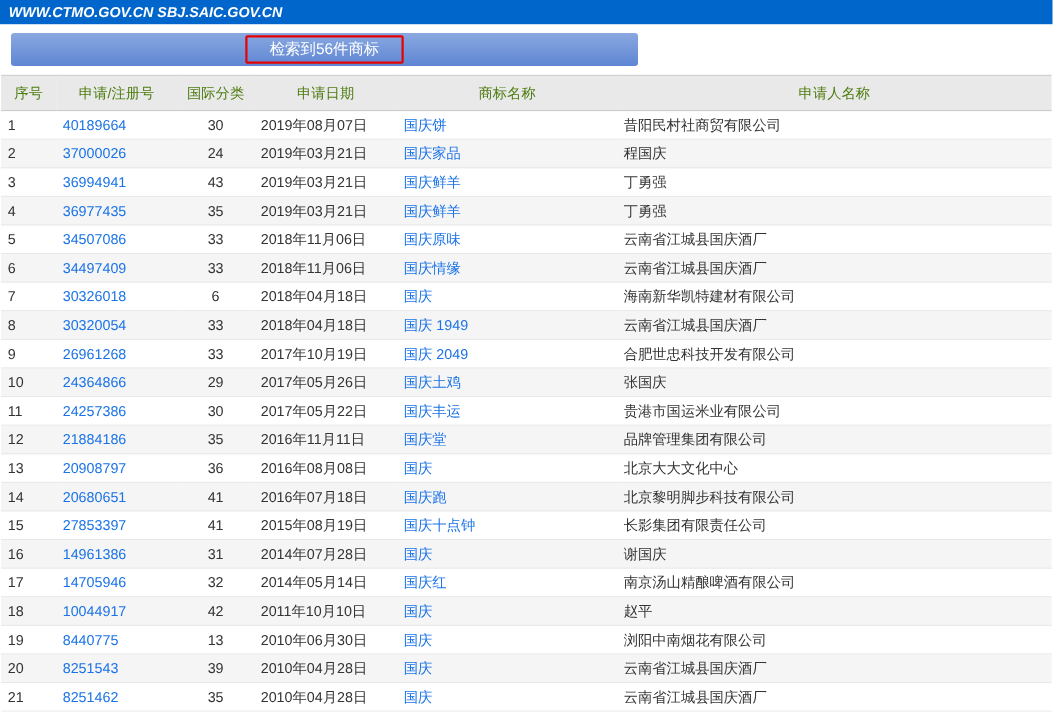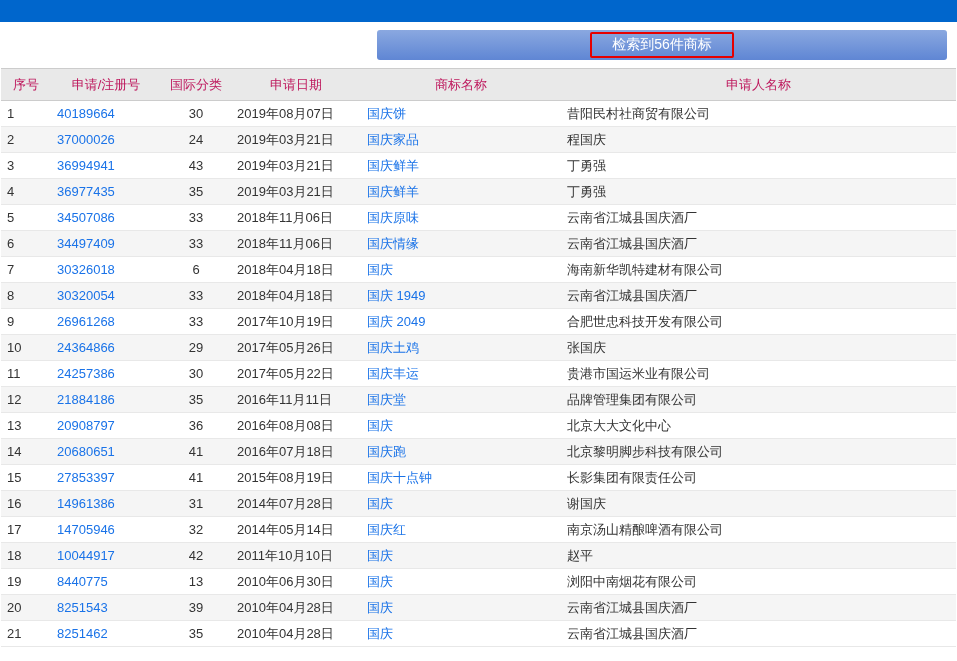--- a/index.html
+++ b/index.html
@@ -19,23 +19,22 @@
     justify-content: space-between;
     font-size: 13px;
     font-style: italic;
     font-weight: bold;
   }
   .top-bar .right { font-style: normal; font-weight: normal; }
   .top-bar .right a { color: #fff; text-decoration: none; margin-right: 12px; }
   .sub-bar {
     margin: 8px 10px 8px 10px;
     display: flex;
-    align-items: flex-end;
+    align-items: center;
     justify-content: space-between;
-    flex-direction: column;
   }
   .result-btn-wrap {
     background: #6a8fd8;
     background: linear-gradient(#8aa8e0, #5f86d4);
     width: 570px;
     height: 30px;
     border-radius: 3px;
     display: flex;
     align-items: center;
     justify-content: center;
@@ -59,21 +58,21 @@
     margin: 0 1px;
     border-collapse: collapse;
     font-size: 13px;
   }
   thead th {
     background: #e9e9e9;
     border-bottom: 1px solid #ccc;
     border-top: 1px solid #ccc;
     height: 32px;
     text-align: center;
-    color: #be185d;
+    color: #4d7c0f;
     font-weight: normal;
   }
   tbody td {
     border-bottom: 1px solid #e8e8e8;
     height: 26px;
     padding: 0 6px;
     color: #333;
   }
   tbody tr:nth-child(even) { background: #f5f5f5; }
   tbody tr:nth-child(odd) { background: #fff; }
@@ -85,20 +84,21 @@
   .col-app { text-align: left; }
   thead .col-seq, thead .col-reg, thead .col-class, thead .col-date, thead .col-name, thead .col-app { text-align: center; }
   td.col-reg { color: #1a73e8; }
   td.col-name { color: #1a73e8; }
   a.link { color: #1a73e8; text-decoration: none; }
 </style>
 </head>
 <body>
 
 <div class="top-bar">
+  <span>WWW.CTMO.GOV.CN SBJ.SAIC.GOV.CN</span>
 </div>
 
 <div class="sub-bar">
   <div class="result-btn-wrap">
     <span class="result-btn">检索到56件商标</span>
   </div>
 </div>
 
 <table>
   <thead>

